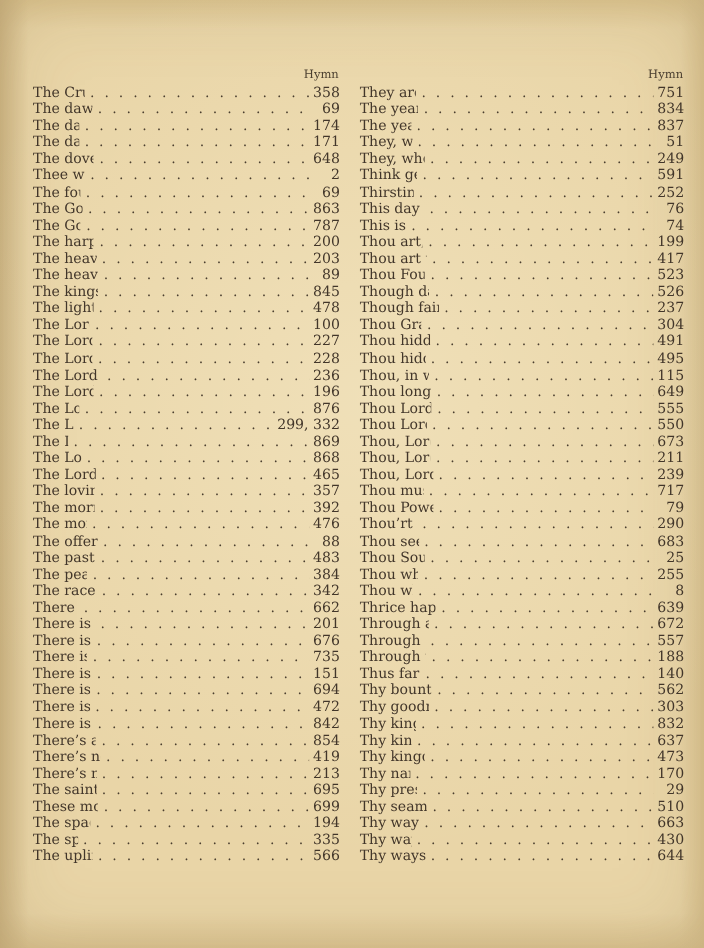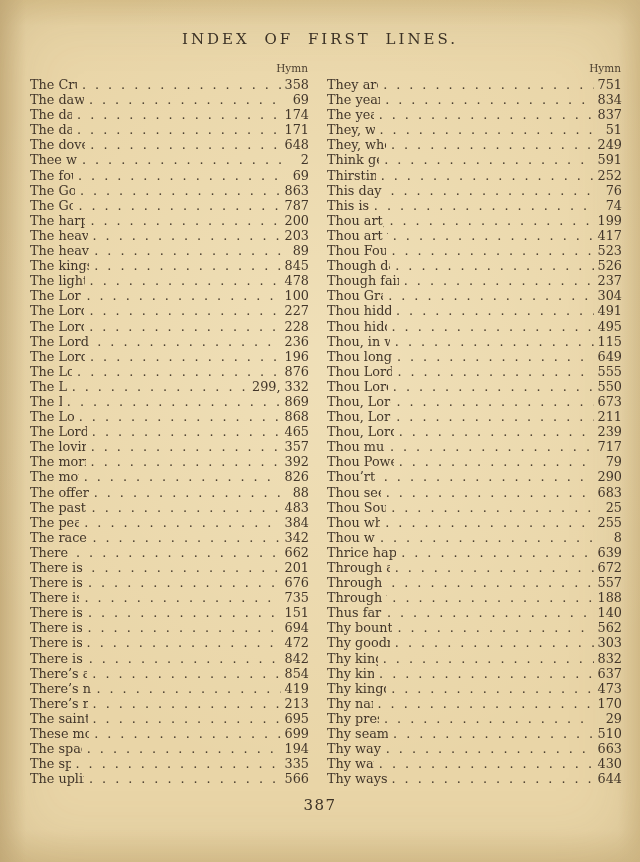--- a/index.html
+++ b/index.html
@@ -39,21 +39,20 @@
   .divider { width:1px; background:#6e5c41; margin:15px 8px 0 9px; opacity:0.8; }
   .page-number {
     position:absolute; top:796px; left:0; right:0; text-align:center;
     font-size:15px; letter-spacing:1.5px; color:#3b3125;
   }
 </style>
 </head>
 <body>
 
 <div class="page">
-  <div class="title">INDEX OF FIRST LINES.</div>
 
   <div class="columns">
     <div class="col col-left">
       <div class="hymn-label">Hymn</div>
       <div class="rows" id="left-entries">
           <div class="row">
             <span class="line">The Crucified is gone before</span>
             <span class="leader">............................................................</span>
             <span class="num">358</span>
           </div>
@@ -178,21 +177,21 @@
             <span class="num">357</span>
           </div>
           <div class="row">
             <span class="line">The morning dawns upon the place</span>
             <span class="leader">............................................................</span>
             <span class="num">392</span>
           </div>
           <div class="row">
             <span class="line">The morning light is breaking</span>
             <span class="leader">............................................................</span>
-            <span class="num">826</span>
+            <span class="num">476</span>
           </div>
           <div class="row">
             <span class="line">The offerings to thy throne which rise</span>
             <span class="leader">............................................................</span>
             <span class="num">88</span>
           </div>
           <div class="row">
             <span class="line">The past is dark with sin and shame</span>
             <span class="leader">............................................................</span>
             <span class="num">483</span>
@@ -527,14 +526,13 @@
           </div>
           <div class="row">
             <span class="line">Thy ways, O Lord, with wise design</span>
             <span class="leader">............................................................</span>
             <span class="num">644</span>
           </div>
         </div>
     </div>
   </div>
 
-  <div class="page-number">387</div>
 </div>
 
 </body></html>

